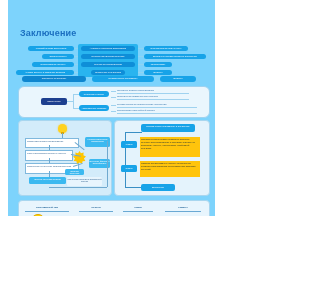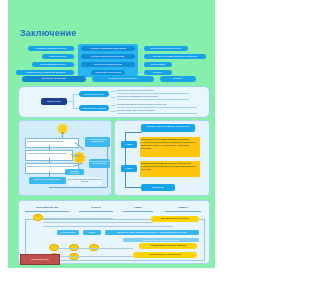--- a/index.html
+++ b/index.html
@@ -4,22 +4,22 @@
 <style>
   html,body{margin:0;padding:0;}
   body{
     width:215px;height:300px;
     background:#ffffff;
     font-family:"Liberation Sans", sans-serif;
     overflow:hidden;
   }
   .slide{
     position:absolute;
-    left:8px;top:0;width:207px;height:268px;
-    background:#86efac;
+    left:8px;top:0;width:207px;height:216px;
+    background:#7dd3fc;
     overflow:hidden;
   }
   .slide-title{
     position:absolute;left:12px;top:28px;
     font-size:9px;font-weight:bold;color:#1b6fc0;
     letter-spacing:.2px;
   }
 
   
   .matrix{position:absolute;left:8px;top:44px;width:194px;height:34px;}

